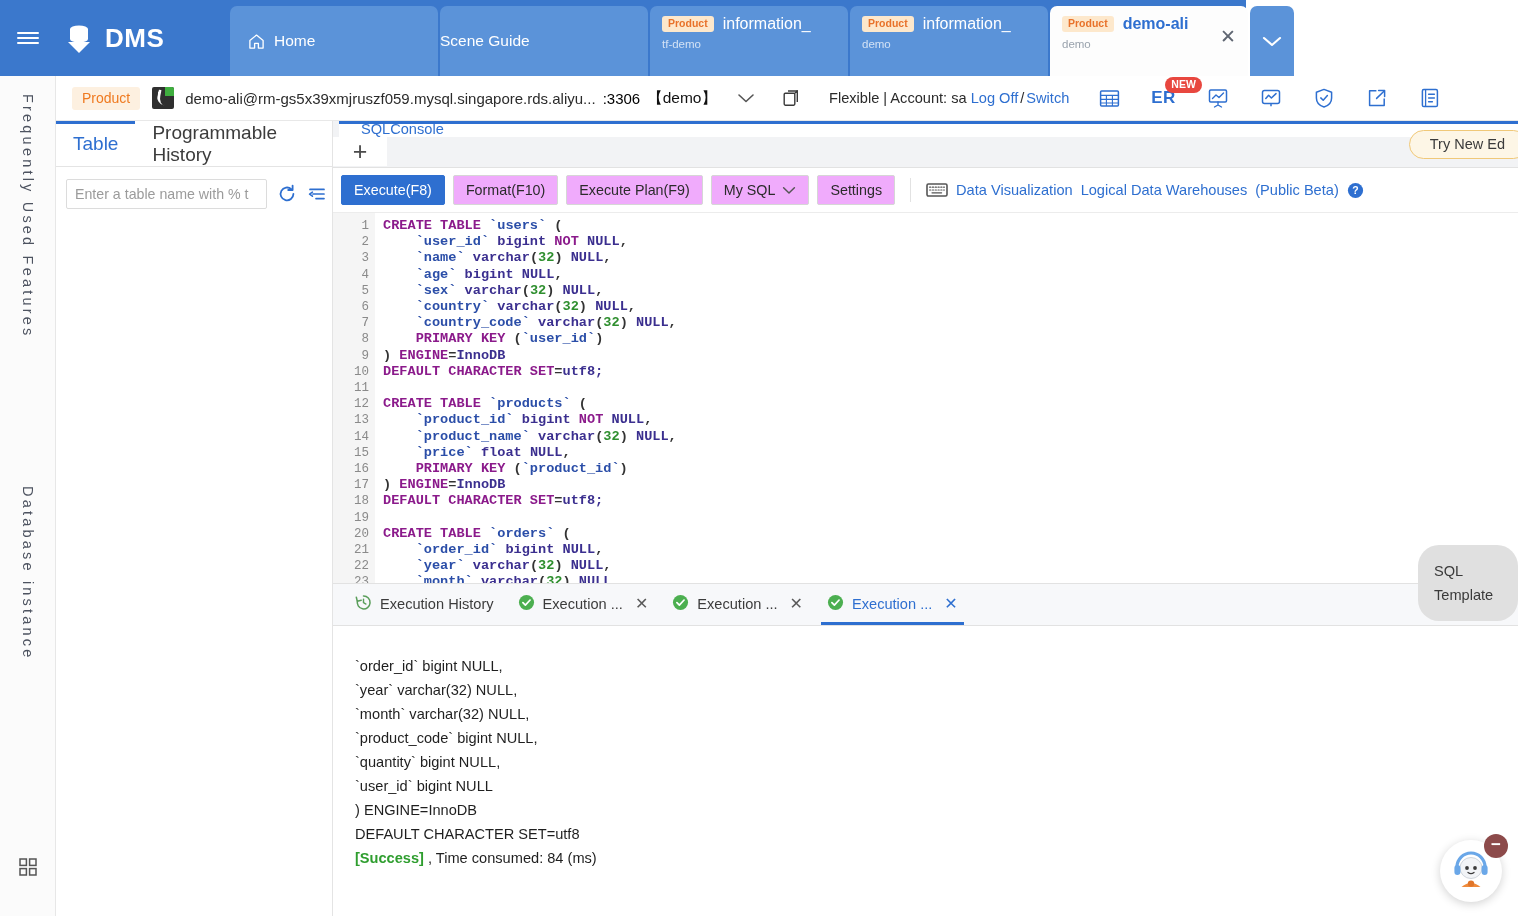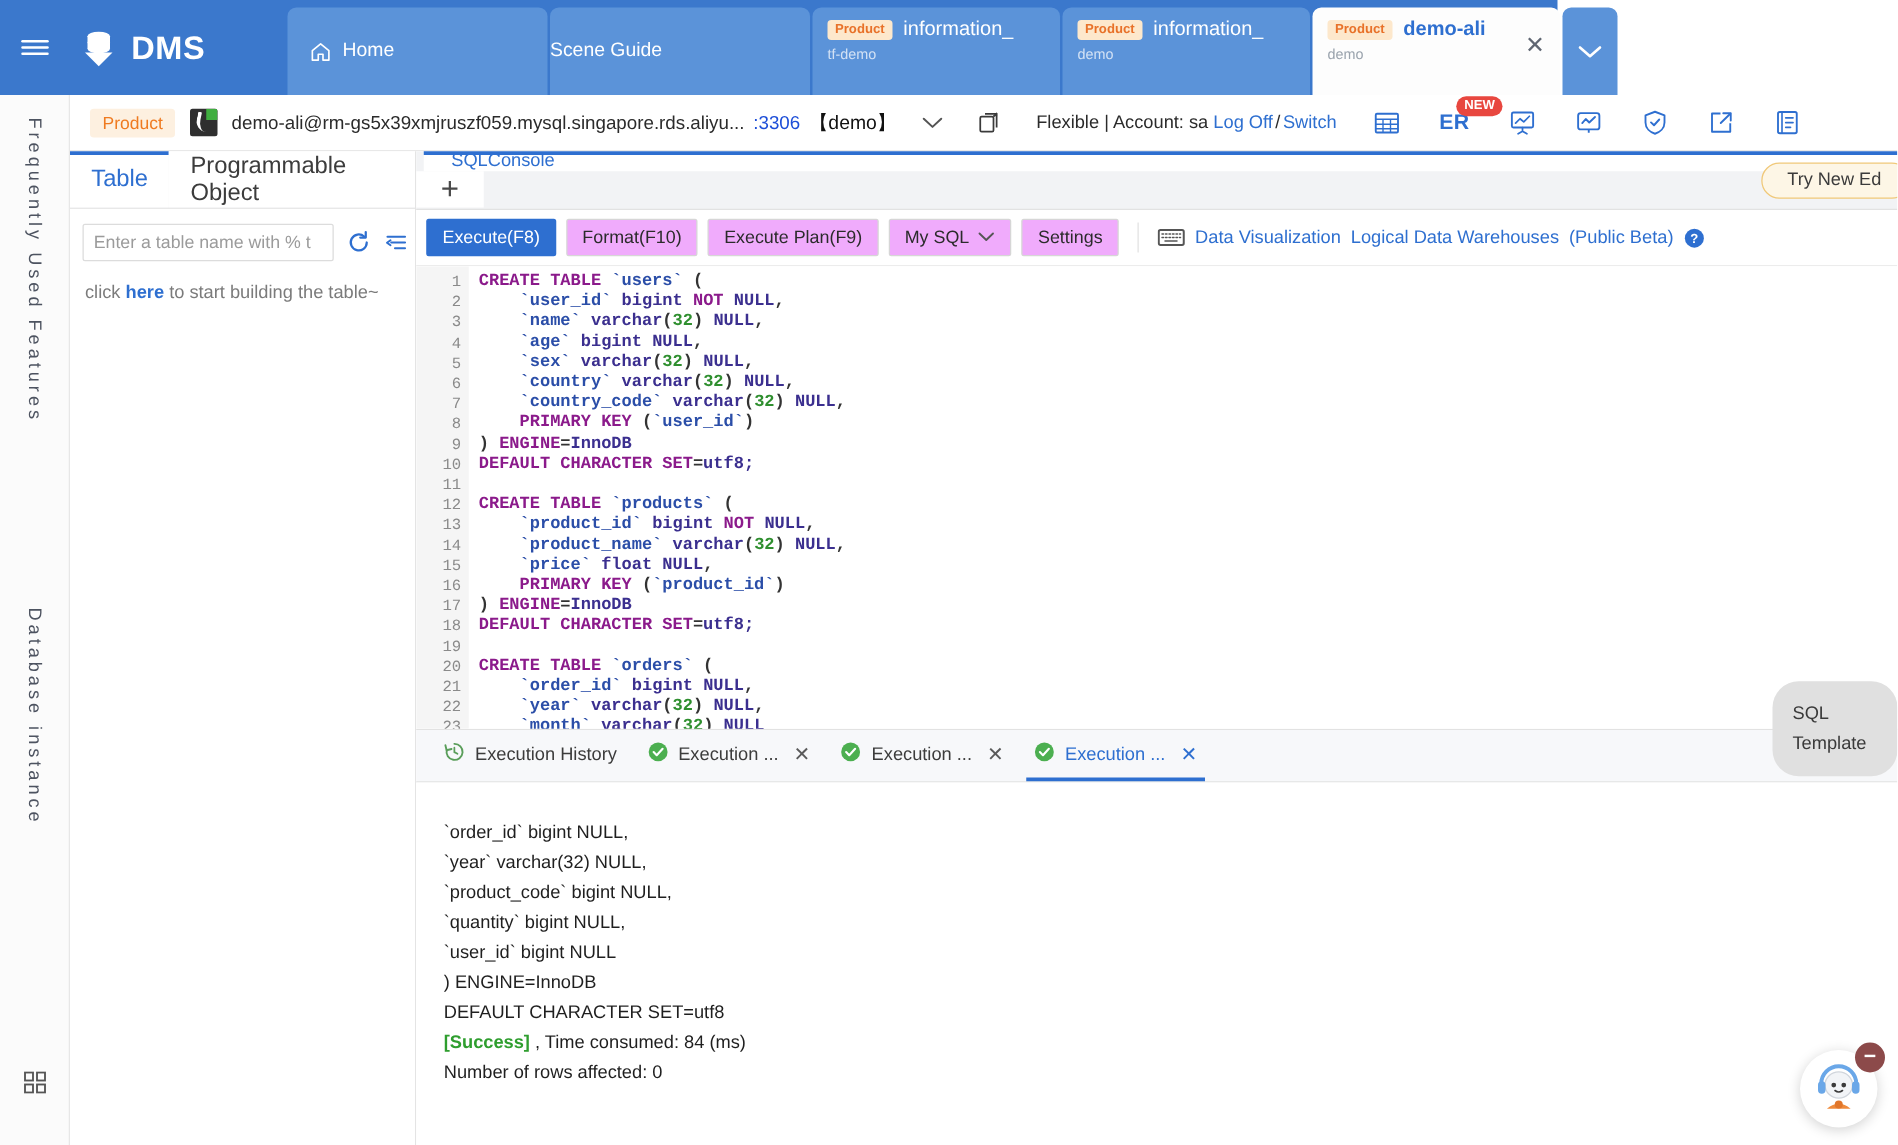--- a/index.html
+++ b/index.html
@@ -109,21 +109,21 @@
   .conn-dbicon {
     width: 22px; height: 22px; background: #2f2f2f; border-radius: 2px;
     margin-right: 11px; position: relative; overflow: hidden; flex: 0 0 22px;
   }
   .conn-dbicon .grn { position: absolute; right: 0; top: 0; width: 9px; height: 9px; background: #3fae3f; }
   .conn-dbicon .dolp {
     position: absolute; left: 5px; top: 3px; width: 9px; height: 15px;
     border-left: 3px solid #fff; border-bottom-left-radius: 9px; transform: rotate(12deg);
   }
   .conn-name { font-size: 15px; color: #2b2b2b; white-space: nowrap; }
-  .conn-port { font-size: 15px; color: #1d4ed8; margin-left: 7px; }
+  .conn-port { font-size: 15px; color: #000000; margin-left: 7px; }
   .conn-db { font-size: 15.5px; color: #111; margin-left: 7px; font-weight: 500; }
   .conn-caret { margin-left: 20px; cursor: pointer; display: flex; }
   .conn-copy { margin-left: 26px; cursor: pointer; display: flex; }
   .conn-acct { margin-left: 28px; font-size: 14.6px; color: #2b2b2b; white-space: nowrap; }
   .lnk { color: #2e6fd0; cursor: pointer; }
   .lnk-sep { color: #2b2b2b; margin: 0 2px; }
   .conn-tools { margin-left: 30px; display: flex; align-items: center; gap: 31px; }
   .conn-tools .ci { cursor: pointer; display: flex; align-items: center; position: relative; }
   .er-text { color: #2e6fd0; font-size: 17px; font-weight: bold; letter-spacing: .3px; }
   .newbadge {
@@ -446,40 +446,37 @@
       </span>
     </span>
   </div>
 
   <div class="leftpanel">
     <div class="lp-tabs">
       <div class="lp-tab active">
         <span>Table</span>
       </div>
       <div class="lp-tab plain">
-        <span>Programmable Object</span>
+        <span>Programmable History</span>
       </div>
     </div>
     <div class="lp-search">
       <input type="text" placeholder="Enter a table name with % t" style="">
       <span class="lp-ic">
         <svg width="20" height="20" viewBox="0 0 20 20">
           <path d="M16.4 10 A6.4 6.4 0 1 1 14.3 5.2" fill="none" stroke="#2e6fd0" stroke-width="1.8" stroke-linecap="round"></path>
           <path d="M15.6 1.6 L15.6 6 L11.2 6" fill="none" stroke="#2e6fd0" stroke-width="1.8" stroke-linecap="round" stroke-linejoin="round"></path>
         </svg>
       </span>
       <span class="lp-ic">
         <svg width="20" height="20" viewBox="0 0 20 20">
           <path d="M3 5.4 H17 M6 10 H17 M9 14.6 H17" stroke="#2e6fd0" stroke-width="1.7" stroke-linecap="round"></path>
           <path d="M5.4 8.2 L2.6 10.2 L5.4 12.2" fill="none" stroke="#2e6fd0" stroke-width="1.6" stroke-linecap="round" stroke-linejoin="round"></path>
         </svg>
       </span>
-    </div>
-    <div class="lp-hint">
-      <span>click </span><b>here</b><span> to start building the table~</span>
     </div>
   </div>
 
   <div class="console">
 
     <div class="sqltabs">
       <div class="sqltab">
         <span>SQLConsole</span>
       </div>
       <div class="sqltab-add">+</div>
@@ -590,20 +587,21 @@
             </svg>
         </span>
         <span>Execution ...</span>
         <span class="xb">✕</span>
       </div>
     </div>
 
     <div class="resbody" id="resbody">
         <div class="row">`order_id` bigint NULL,</div>
         <div class="row">`year` varchar(32) NULL,</div>
+        <div class="row">`month` varchar(32) NULL,</div>
         <div class="row">`product_code` bigint NULL,</div>
         <div class="row">`quantity` bigint NULL,</div>
         <div class="row">`user_id` bigint NULL</div>
         <div class="row">) ENGINE=InnoDB</div>
         <div class="row">DEFAULT CHARACTER SET=utf8</div>
         <div class="row"><span class="ok">[Success]</span><span> , Time consumed: 84 (ms)</span></div>
         <div class="row">Number of rows affected: 0</div>
       </div>
 
     <div class="sqltpl">

